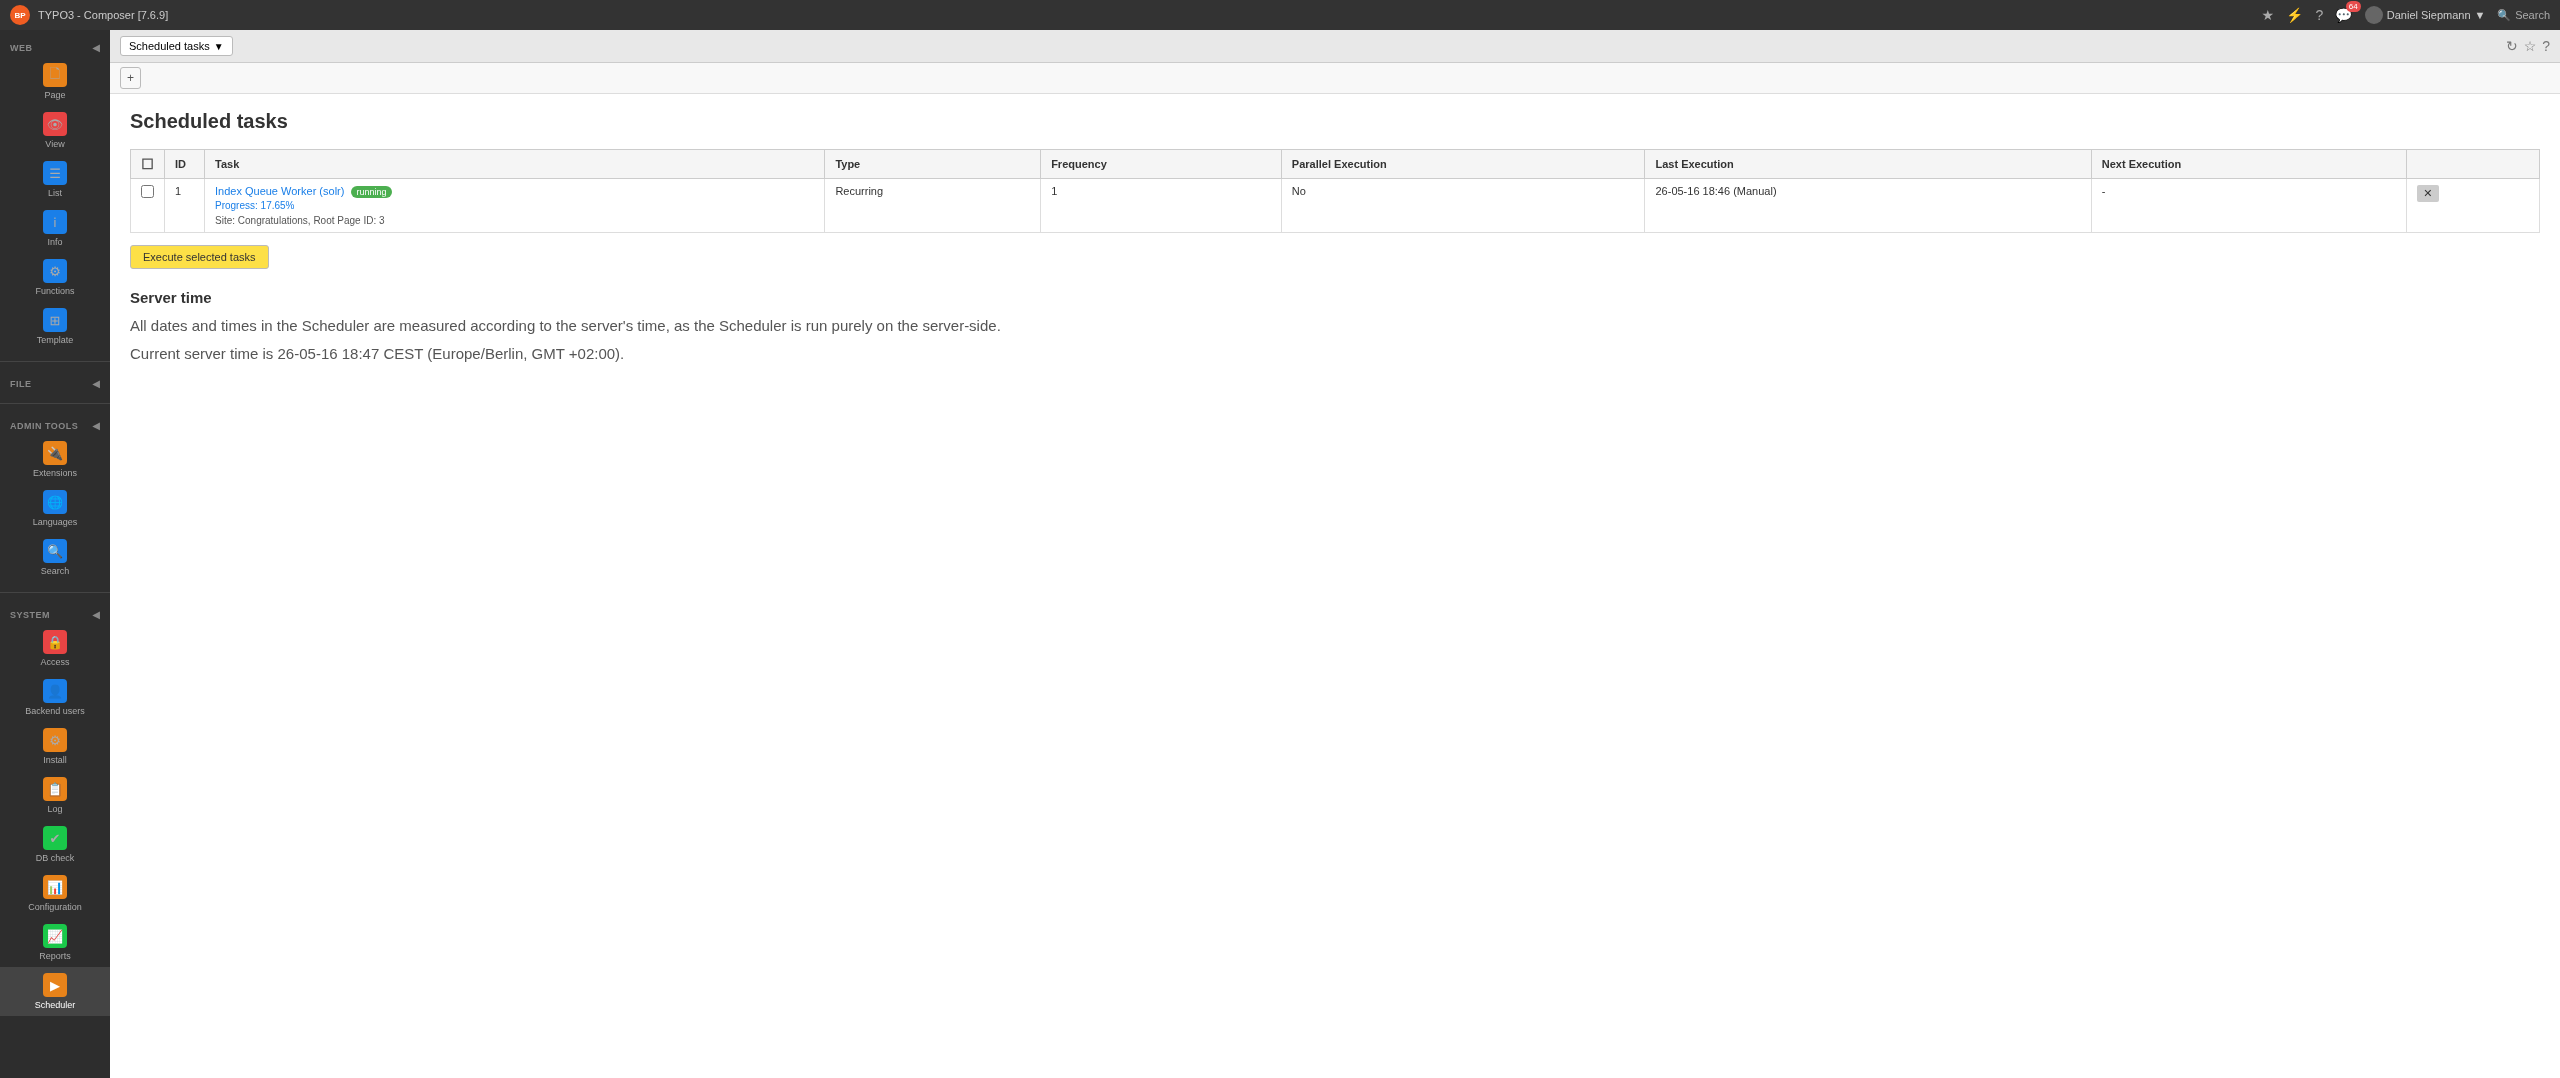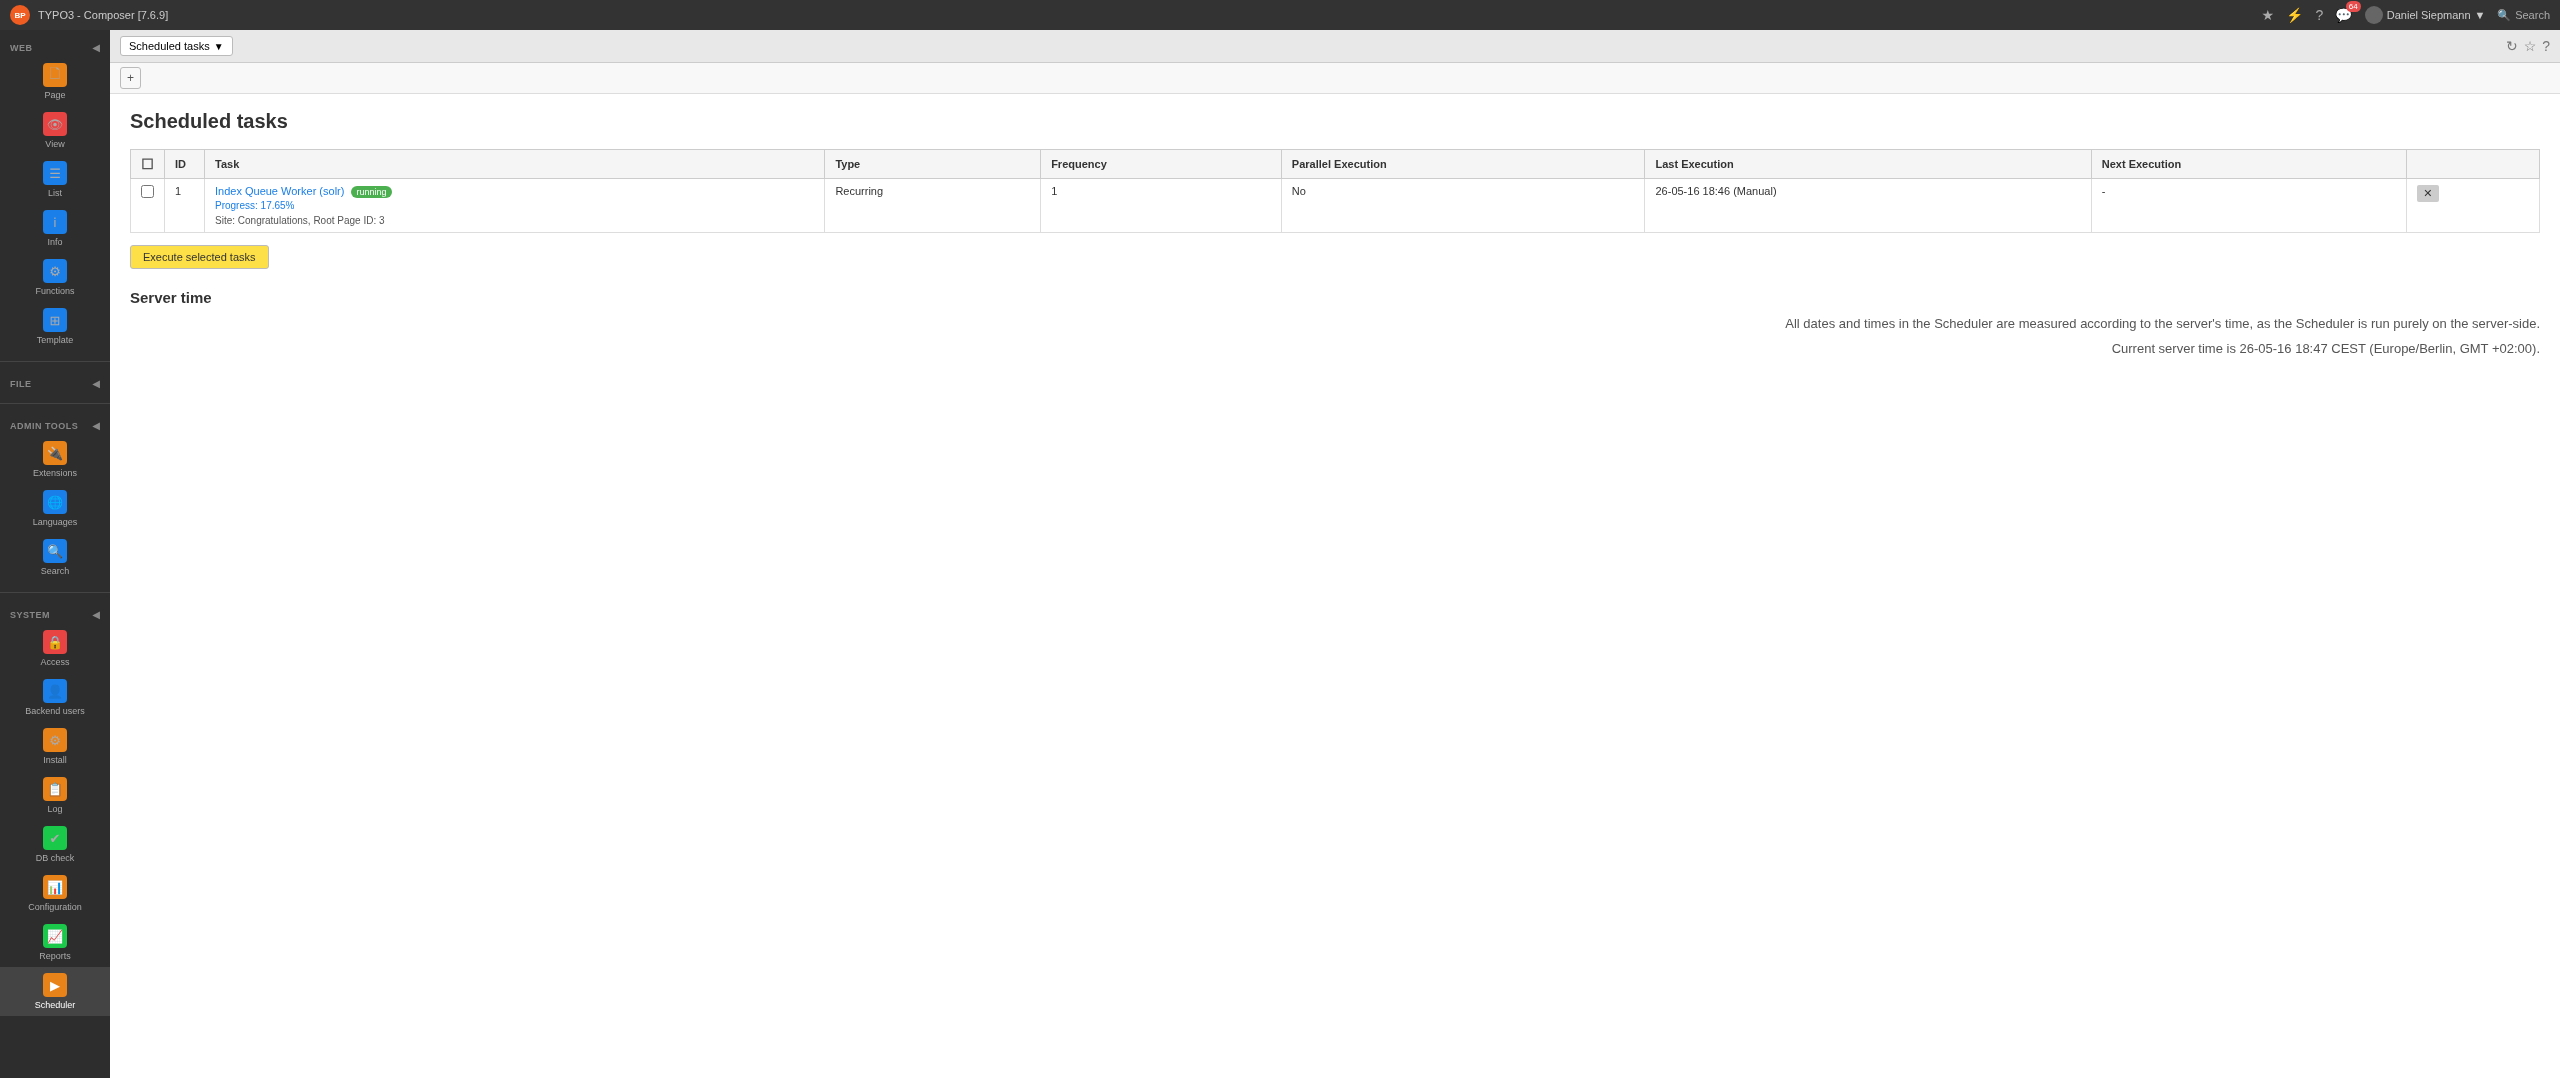--- a/index.html
+++ b/index.html
@@ -85,21 +85,21 @@
     
     .header-checkbox-cell { display: flex; align-items: center; justify-content: center; }
     .select-all-icon { font-size: 14px; color: #555; cursor: pointer; }
 
     
     .execute-btn { background: #fde047; border: 1px solid #bbb; border-radius: 3px; padding: 5px 12px; font-size: 11px; cursor: pointer; color: #333; }
 
     
     .server-time-section { margin-top: 20px; }
     .server-time-title { font-size: 15px; font-weight: bold; color: #333; margin-bottom: 8px; }
-    .server-time-text { font-size: 13px; color: #555; margin-bottom: 4px; line-height: 1.6; text-align: right; }
+    .server-time-text { font-size: 15px; color: #555; margin-bottom: 4px; line-height: 1.6; }
   </style>
 </head>
 <body>
 
 <div class="topbar">
   <div class="topbar-left">
     <div class="topbar-logo">BP</div>
     <span class="topbar-title">TYPO3 - Composer [7.6.9]</span>
   </div>
   <div class="topbar-right">

